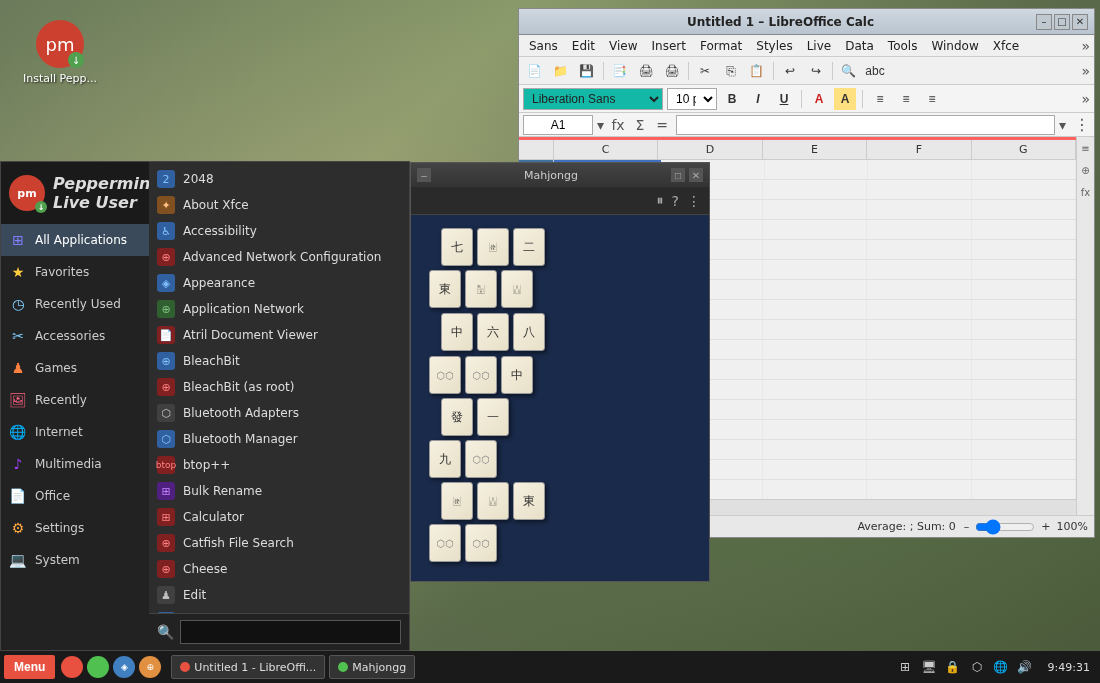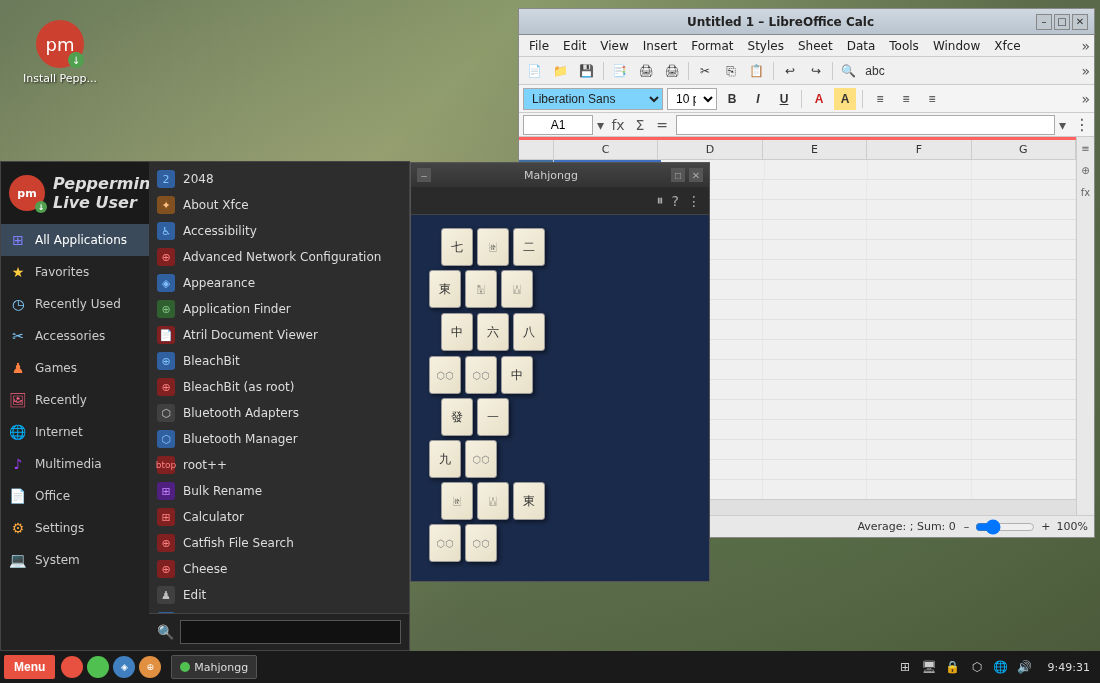--- a/index.html
+++ b/index.html
@@ -348,21 +348,21 @@
       background: #f4f4f4;
       display: flex;
       align-items: center;
       padding: 0 4px;
       border-bottom: 1px solid #ccc;
       gap: 4px;
     }
     .lo-font-select {
       width: 140px;
       height: 22px;
-      background: #7dd3fc;
+      background: #14b8a6;
       border: 1px solid #aaa;
       font-size: 12px;
       padding: 0 4px;
       color: #222;
     }
     .lo-size-select {
       width: 50px;
       height: 22px;
       background: white;
       border: 1px solid #aaa;
@@ -655,27 +655,27 @@
 <div class="libreoffice-window">
   <div class="lo-titlebar">
     <span class="lo-title">Untitled 1 – LibreOffice Calc</span>
     <div class="lo-win-btns">
       <div class="lo-win-btn">–</div>
       <div class="lo-win-btn">□</div>
       <div class="lo-win-btn">✕</div>
     </div>
   </div>
   <div class="lo-menubar">
-    <span class="lo-menu-item">File</span>
+    <span class="lo-menu-item">Sans</span>
     <span class="lo-menu-item">Edit</span>
     <span class="lo-menu-item">View</span>
     <span class="lo-menu-item">Insert</span>
     <span class="lo-menu-item">Format</span>
     <span class="lo-menu-item">Styles</span>
-    <span class="lo-menu-item">Sheet</span>
+    <span class="lo-menu-item">Live</span>
     <span class="lo-menu-item">Data</span>
     <span class="lo-menu-item">Tools</span>
     <span class="lo-menu-item">Window</span>
     <span class="lo-menu-item">Xfce</span>
     <span style="margin-left:auto;font-size:14px;color:#555;cursor:pointer;">»</span>
   </div>
   <div class="lo-toolbar">
     <button class="lo-toolbar-btn">📄</button>
     <button class="lo-toolbar-btn">📁</button>
     <button class="lo-toolbar-btn">💾</button>
@@ -1062,21 +1062,21 @@
       <div class="menu-app-item">
         <div class="app-icon-circle red">⊕</div>
         <span>Advanced Network Configuration</span>
       </div>
       <div class="menu-app-item">
         <div class="app-icon-circle blue">◈</div>
         <span>Appearance</span>
       </div>
       <div class="menu-app-item">
         <div class="app-icon-circle green">⊕</div>
-        <span>Application Finder</span>
+        <span>Application Network</span>
       </div>
       <div class="menu-app-item">
         <div class="app-icon-circle red">📄</div>
         <span>Atril Document Viewer</span>
       </div>
       <div class="menu-app-item">
         <div class="app-icon-circle blue">⊕</div>
         <span>BleachBit</span>
       </div>
       <div class="menu-app-item">
@@ -1086,21 +1086,21 @@
       <div class="menu-app-item">
         <div class="app-icon-circle gray">⬡</div>
         <span>Bluetooth Adapters</span>
       </div>
       <div class="menu-app-item">
         <div class="app-icon-circle blue">⬡</div>
         <span>Bluetooth Manager</span>
       </div>
       <div class="menu-app-item">
         <div class="app-icon-circle red" style="font-size:9px;">btop</div>
-        <span>root++</span>
+        <span>btop++</span>
       </div>
       <div class="menu-app-item">
         <div class="app-icon-circle purple">⊞</div>
         <span>Bulk Rename</span>
       </div>
       <div class="menu-app-item">
         <div class="app-icon-circle red">⊞</div>
         <span>Calculator</span>
       </div>
       <div class="menu-app-item">
@@ -1128,20 +1128,24 @@
 </div>
 
 <div class="taskbar">
   <button class="taskbar-menu-btn">Menu</button>
   <div class="taskbar-icon red"></div>
   <div class="taskbar-icon green"></div>
   <div class="taskbar-icon blue" style="font-size:9px;color:white;">◈</div>
   <div class="taskbar-icon orange" style="font-size:9px;color:white;">⊕</div>
   <div class="taskbar-apps">
     <div class="taskbar-app-btn">
+      <div class="app-dot red"></div>
+      <span>Untitled 1 - LibreOffi...</span>
+    </div>
+    <div class="taskbar-app-btn">
       <div class="app-dot green"></div>
       <span>Mahjongg</span>
     </div>
   </div>
   <div class="taskbar-right">
     <div class="taskbar-right-icon">⊞</div>
     <div class="taskbar-right-icon">🖥</div>
     <div class="taskbar-right-icon">🔒</div>
     <div class="taskbar-right-icon">⬡</div>
     <div class="taskbar-right-icon">🌐</div>

